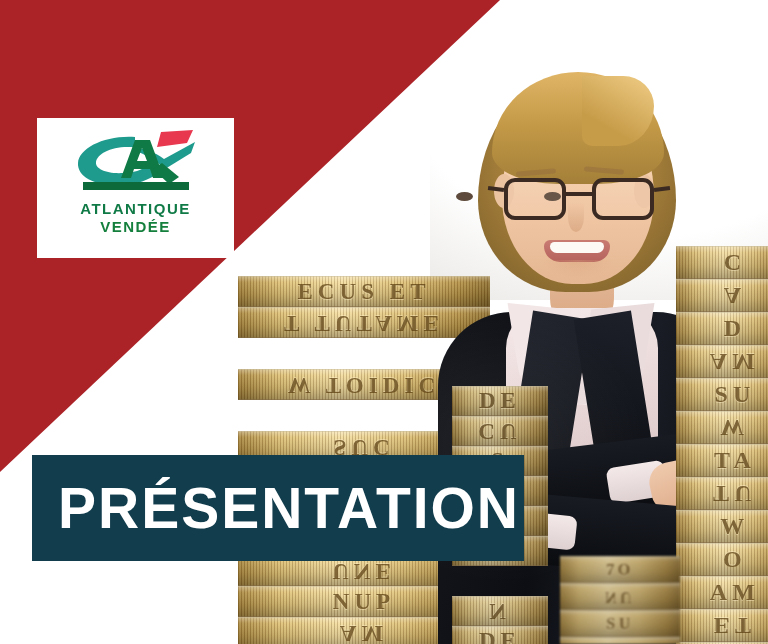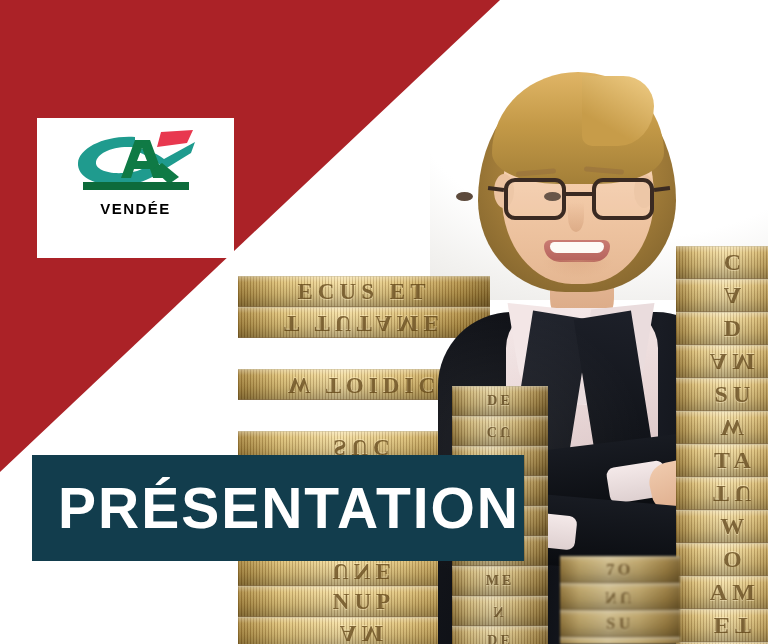--- a/index.html
+++ b/index.html
@@ -43,21 +43,21 @@
   
   #stack-center{left:238px;top:276px;width:252px;height:368px;
     filter:blur(.45px) saturate(1.05);}
   #stack-center .coin{height:31px;}
   #stack-center .coin span{font-size:23px;}
 
   
   #stack-mid{left:452px;top:386px;width:96px;height:258px;
     filter:blur(.7px) saturate(.95) brightness(.94);}
   #stack-mid .coin{height:30px;}
-  #stack-mid .coin span{font-size:14px;}
+  #stack-mid .coin span{font-size:23px;}
 
   
   #stack-right{left:676px;top:246px;width:118px;height:398px;
     filter:blur(.5px) saturate(1);}
   #stack-right .coin{height:33px;}
   #stack-right .coin span{font-size:24px;}
 
   
   #stack-low{left:560px;top:556px;width:120px;height:88px;
     filter:blur(1px) brightness(.9);}
@@ -281,23 +281,20 @@
         </div>
         <div class="coin" style="top: 90px;">
           <span style="transform: scaleY(-1);">ET</span>
         </div>
         <div class="coin" style="top: 120px;">
           <span>TU</span>
         </div>
         <div class="coin" style="top: 150px;">
           <span style="transform: scaleY(-1);">TA</span>
         </div>
-        <div class="coin" style="top: 180px;">
-          <span>ME</span>
-        </div>
         <div class="coin" style="top: 210px;">
           <span style="transform: scaleY(-1);">N</span>
         </div>
         <div class="coin" style="top: 240px;">
           <span>DE</span>
         </div>
       </div>
     <div class="coin-stack" id="stack-right">
         <div class="coin" style="top: 0px;">
           <span>C</span>
@@ -366,21 +363,22 @@
                C90 30 80 24 70 21 Z" fill="#1f9b8e"></path>
 
       <path d="M70 10 L56 48 L66 48 L69 39 L85 39 L88 48 L99 48 L85 10 Z
                M72 31 L77 18 L82 31 Z" fill="#0f7a45"></path>
 
       <path d="M88 39 L104 54 L114 47 L97 33 Z" fill="#0f7a45"></path>
 
       <rect x="18" y="52" width="106" height="8" fill="#0d6b3b"></rect>
     </svg>
     <div style="position:absolute;left:0;right:0;top:82px;text-align:center;">
-      <div style="color:#000000;font-size:15px;font-weight:700;letter-spacing:.10em;line-height:1.18;">VENDÉE</div>
+      <div style="color:#0f7a45;font-size:15px;font-weight:700;letter-spacing:.10em;line-height:1.18;">ATLANTIQUE</div>
+      <div style="color:#15803d;font-size:15px;font-weight:700;letter-spacing:.10em;line-height:1.18;">VENDÉE</div>
     </div>
   </div>
 
 
   <div class="banner" id="banner-pres" style="background: rgb(18, 61, 77);">
     <span class="banner-text" id="pres-text">PRÉSENTATION</span>
   </div>
 
 </div>
 

